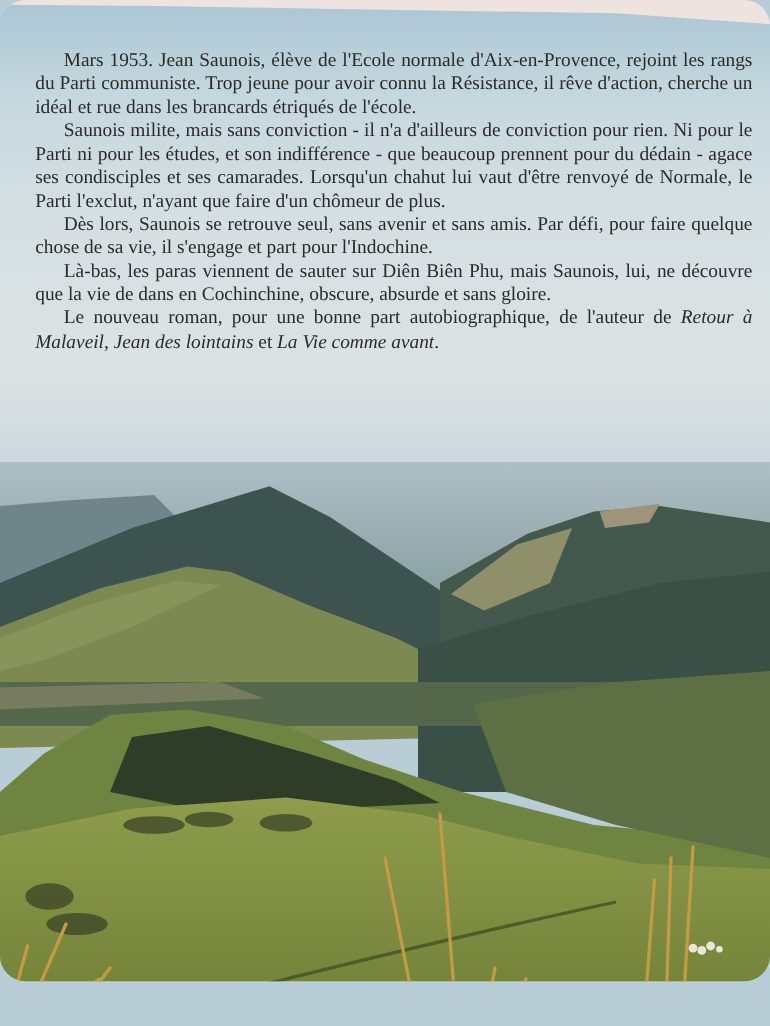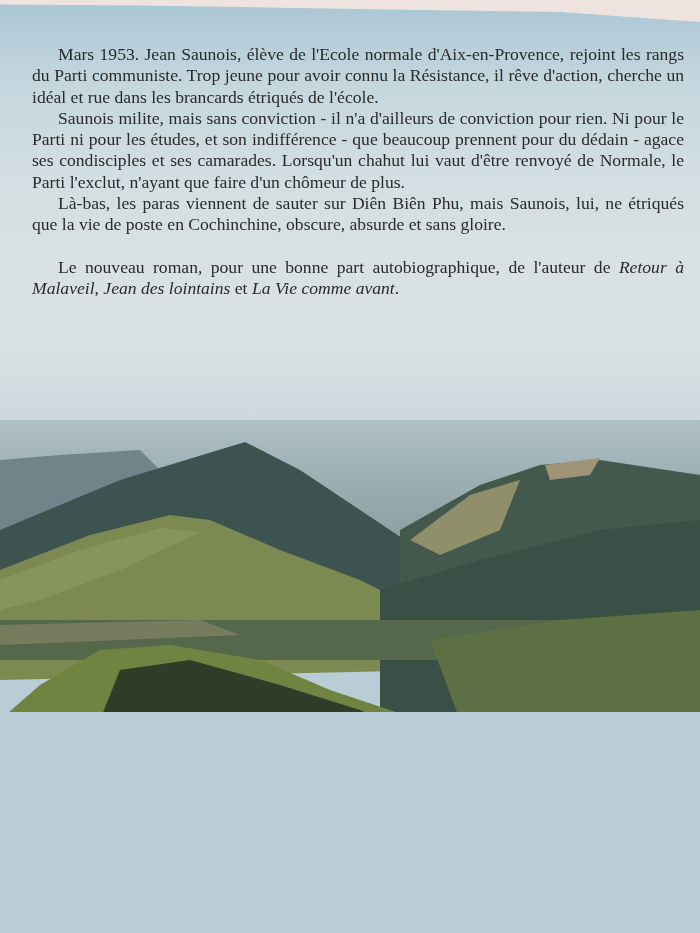--- a/index.html
+++ b/index.html
@@ -1,34 +1,34 @@
 <!DOCTYPE html>
 <html><head>
 <meta charset="utf-8">
 <style>
   html, body { margin: 0; padding: 0; }
   body { width: 700px; height: 933px; overflow: hidden; position: relative; background: #b9cdd6; }
-  .page { position: absolute; inset: 0; width: 700px; height: 712px; overflow: hidden; }
+  .page { position: absolute; inset: 0; width: 700px; height: 892px; overflow: hidden; border-radius: 23px; }
   .sky {
     position: absolute; left: 0; top: 0; width: 700px; height: 470px;
     background: linear-gradient(180deg, #a9c6d3 0%, #c5d7de 18%, #d4dfe2 40%, #dbe2e3 70%, #cfd9dd 88%, #b9c9d1 100%);
   }
   .torn-edge {
     position: absolute; left: 0; top: 0; width: 700px; height: 22px;
     background: #efe3df;
     clip-path: polygon(0 0, 100% 0, 100% 100%, 80% 55%, 60% 45%, 40% 35%, 20% 25%, 0 20%);
   }
   .landscape { position: absolute; left: 0; top: 420px; width: 700px; height: 513px; }
   .text-block {
     position: absolute; left: 32px; top: 44px; width: 652px;
     font-family: "Liberation Serif", serif; font-size: 17.6px; line-height: 21.3px;
     color: #2a2a2a; text-align: justify;
   }
   .text-block p { margin: 0; text-indent: 26px; }
-  .text-block p.spaced { margin-top: 21px; }
+  .text-block p.spaced { }
   .text-block em { font-style: italic; }
 </style>
 </head>
 <body>
 
 <div class="page">
   <div class="sky"></div>
   <div class="torn-edge"></div>
 
   <svg class="landscape" viewBox="0 0 700 513" preserveAspectRatio="none">
@@ -94,16 +94,17 @@
       <circle cx="630" cy="442" r="4"></circle>
         <circle cx="638" cy="444" r="4"></circle>
         <circle cx="646" cy="440" r="4"></circle>
         <circle cx="654" cy="443" r="3"></circle>
     </g>
   </svg>
 
   <div class="text-block">
     <p>Mars 1953. Jean Saunois, élève de l'Ecole normale d'Aix-en-Provence, rejoint les rangs du Parti communiste. Trop jeune pour avoir connu la Résistance, il rêve d'action, cherche un idéal et rue dans les brancards étriqués de l'école.</p>
     <p>Saunois milite, mais sans conviction - il n'a d'ailleurs de conviction pour rien. Ni pour le Parti ni pour les études, et son indifférence - que beaucoup prennent pour du dédain - agace ses condisciples et ses camarades. Lorsqu'un chahut lui vaut d'être renvoyé de Normale, le Parti l'exclut, n'ayant que faire d'un chômeur de plus.</p>
-    <p>Là-bas, les paras viennent de sauter sur Diên Biên Phu, mais Saunois, lui, ne étriqués que la vie de poste en Cochinchine, obscure, absurde et sans gloire.</p>
+    <p>Dès lors, Saunois se retrouve seul, sans avenir et sans amis. Par défi, pour faire quelque chose de sa vie, il s'engage et part pour l'Indochine.</p>
+    <p>Là-bas, les paras viennent de sauter sur Diên Biên Phu, mais Saunois, lui, ne découvre que la vie de dans en Cochinchine, obscure, absurde et sans gloire.</p>
     <p class="spaced"><span>Le nouveau roman, pour une bonne part autobiographique, de l'auteur de</span> <em>Retour à Malaveil</em><span>, </span><em>Jean des lointains</em><span> et </span><em>La Vie comme avant</em><span>.</span></p>
   </div>
 </div>
 
 </body></html>

